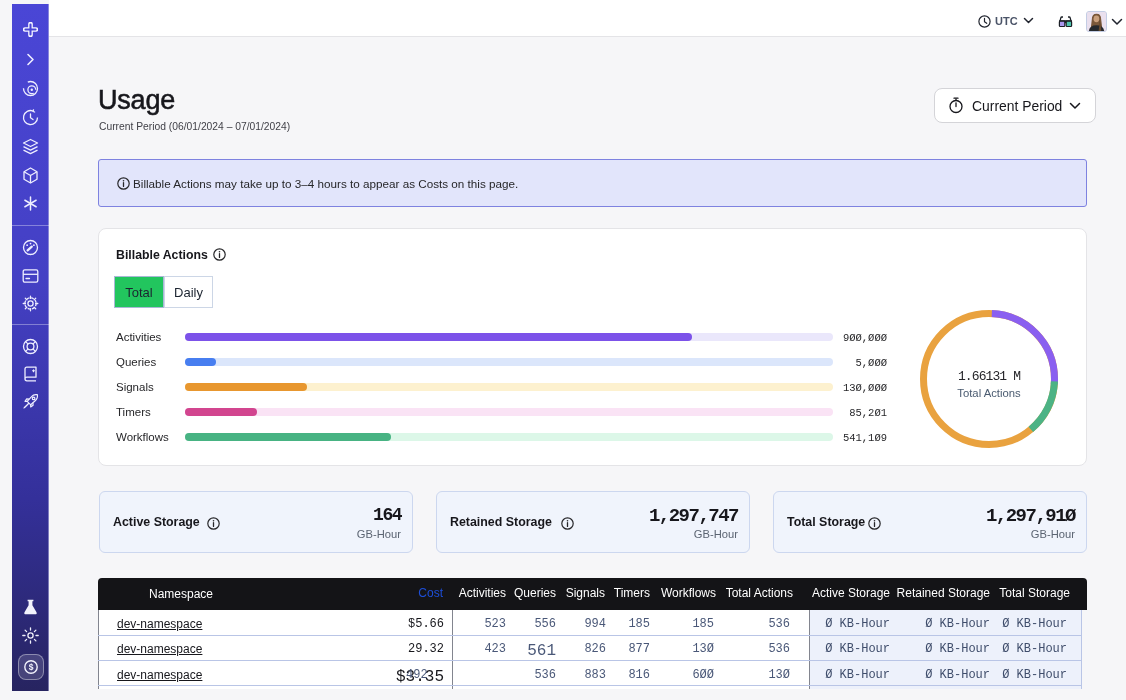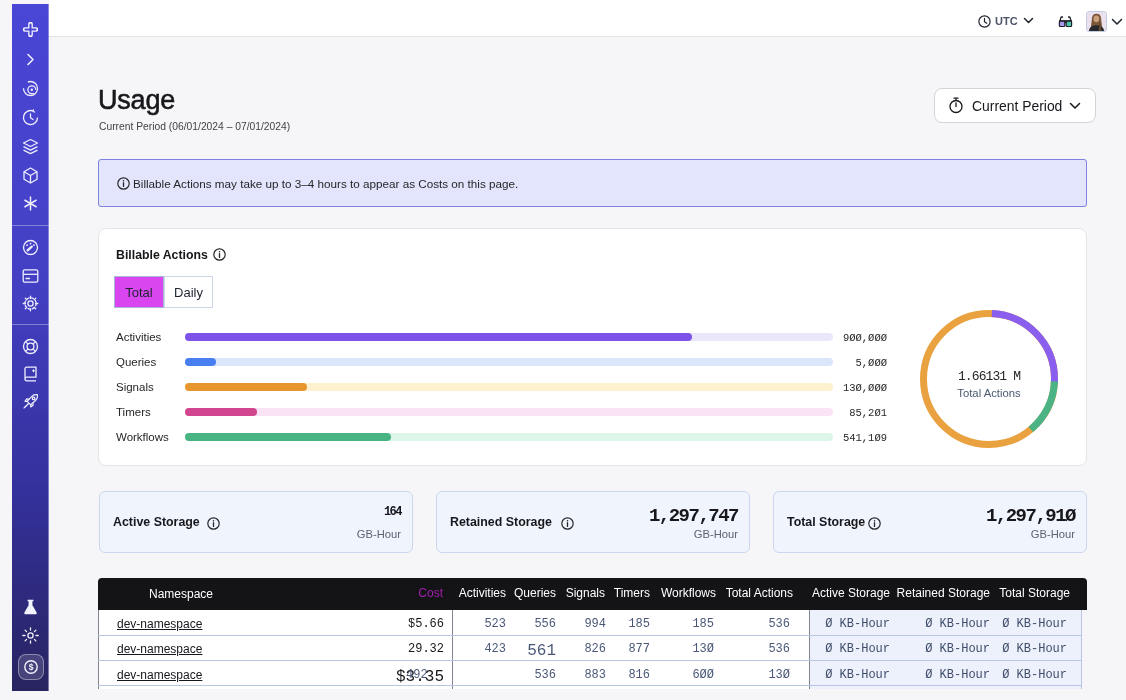--- a/index.html
+++ b/index.html
@@ -190,21 +190,21 @@
 <div class="abs" style="left:133px; top:177px; font-size:11.7px; color:#27272a;">Billable Actions may take up to 3–4 hours to appear as Costs on this page.</div>
 
 <div class="abs" style="left:98px; top:228px; width:989px; height:238px; background:#fff; border:1px solid #e4e4e7; border-radius:8px;"></div>
 <div class="abs" style="left:116px; top:248px; font-size:12.3px; font-weight:700; color:#17171c;">Billable Actions</div>
 <svg class="abs" style="left:213px; top:248px;" width="13" height="13" viewBox="0 0 13 13">
   <circle cx="6.5" cy="6.5" r="5.7" fill="none" stroke="#27272a" stroke-width="1.2"></circle>
   <path d="M6.5 5.7 L6.5 9.4" stroke="#27272a" stroke-width="1.3" stroke-linecap="round"></path>
   <circle cx="6.5" cy="3.7" r="0.8" fill="#27272a"></circle>
 </svg>
 
-<div class="abs" style="left:114px; top:276px; width:50px; height:32px; background:#d946ef; border:1px solid #a9b8d5; display:flex; align-items:center; justify-content:center; font-size:13px; font-weight:500; color:#1c2430;">Total</div>
+<div class="abs" style="left:114px; top:276px; width:50px; height:32px; background:#22c55e; border:1px solid #a9b8d5; display:flex; align-items:center; justify-content:center; font-size:13px; font-weight:500; color:#1c2430;">Total</div>
 <div class="abs" style="left:164px; top:276px; width:49px; height:32px; background:#fff; border:1px solid #ccd6e6; display:flex; align-items:center; justify-content:center; font-size:13px; font-weight:500; color:#1c2430;">Daily</div>
 
 <div class="abs" style="left:116px; top:331px; font-size:11.5px; color:#27272a;">Activities</div>
 <div class="abs" style="left:185px; top:333px; width:648px; height:8px; border-radius:4px; background:#eae7fb;"></div>
 <div class="abs" style="left:185px; top:333px; width:507px; height:8px; border-radius:4px; background:#7c52e9;"></div>
 <div class="abs mono" style="left:648px; top:332px; width:239px; text-align:right; font-size:10.5px; color:#27272a;">9ØØ,ØØØ</div>
 
 <div class="abs" style="left:116px; top:356px; font-size:11.5px; color:#27272a;">Queries</div>
 <div class="abs" style="left:185px; top:358px; width:648px; height:8px; border-radius:4px; background:#dbe6fb;"></div>
 <div class="abs" style="left:185px; top:358px; width:31px; height:8px; border-radius:4px; background:#477ef0;"></div>
@@ -238,21 +238,21 @@
 <div class="abs" style="left:99px; top:491px; width:314px; height:62px; background:#f0f4fc; border:1px solid #ccd7ef; border-radius:6px;"></div>
 <div class="abs" style="left:436px; top:491px; width:314px; height:62px; background:#f0f4fc; border:1px solid #ccd7ef; border-radius:6px;"></div>
 <div class="abs" style="left:773px; top:491px; width:314px; height:62px; background:#f0f4fc; border:1px solid #ccd7ef; border-radius:6px;"></div>
 
 <div class="abs" style="left:113px; top:515px; font-size:12.4px; font-weight:700; color:#17171c;">Active Storage</div>
 <svg class="abs" style="left:207px; top:517px;" width="13" height="13" viewBox="0 0 13 13">
   <circle cx="6.5" cy="6.5" r="5.7" fill="none" stroke="#27272a" stroke-width="1.2"></circle>
   <path d="M6.5 5.7 L6.5 9.4" stroke="#27272a" stroke-width="1.3" stroke-linecap="round"></path>
   <circle cx="6.5" cy="3.7" r="0.8" fill="#27272a"></circle>
 </svg>
-<div class="abs mono" style="left:199px; top:505px; width:202px; text-align:right; font-size:12px; letter-spacing:-1.5px; font-weight:700; color:#17171c;">164</div>
+<div class="abs mono" style="left:199px; top:505px; width:202px; text-align:right; font-size:18px; letter-spacing:-1.5px; font-weight:700; color:#17171c;">164</div>
 <div class="abs" style="left:199px; top:528px; width:202px; text-align:right; font-size:11.2px; color:#5b6472;">GB-Hour</div>
 
 <div class="abs" style="left:450px; top:515px; font-size:12.4px; font-weight:700; color:#17171c;">Retained Storage</div>
 <svg class="abs" style="left:561px; top:517px;" width="13" height="13" viewBox="0 0 13 13">
   <circle cx="6.5" cy="6.5" r="5.7" fill="none" stroke="#27272a" stroke-width="1.2"></circle>
   <path d="M6.5 5.7 L6.5 9.4" stroke="#27272a" stroke-width="1.3" stroke-linecap="round"></path>
   <circle cx="6.5" cy="3.7" r="0.8" fill="#27272a"></circle>
 </svg>
 <div class="abs mono" style="left:536px; top:505px; width:202px; text-align:right; font-size:19px; letter-spacing:-1.5px; font-weight:700; color:#17171c;">1,297,747</div>
 <div class="abs" style="left:536px; top:528px; width:202px; text-align:right; font-size:11.2px; color:#5b6472;">GB-Hour</div>
@@ -265,21 +265,21 @@
 </svg>
 <div class="abs mono" style="left:873px; top:505px; width:202px; text-align:right; font-size:19px; letter-spacing:-1.5px; font-weight:700; color:#17171c;">1,297,91Ø</div>
 <div class="abs" style="left:873px; top:528px; width:202px; text-align:right; font-size:11.2px; color:#5b6472;">GB-Hour</div>
 
 <div class="abs" style="left:98px; top:578px; width:989px; height:32px; background:#141417; border-radius:4px 4px 0 0;"></div>
 <div class="abs" style="left:98px; top:610px; width:984px; height:79px; background:#fff;"></div>
 
 <div class="abs" style="left:809px; top:610px; width:273px; height:79px; background:#edf1fb;"></div>
 
 <div class="abs" style="left:117px; top:587px; font-size:12px; font-weight:400; color:#fff;margin-left:32px;">Namespace</div>
-<div class="abs" style="left:343px; top:586px; width:100px; text-align:right; font-size:12px; font-weight:400; color:#a21caf;">Cost</div>
+<div class="abs" style="left:343px; top:586px; width:100px; text-align:right; font-size:12px; font-weight:400; color:#1d4ed8;">Cost</div>
 <div class="abs" style="left:406px; top:586px; width:100px; text-align:right; font-size:12px; font-weight:400; color:#fff;">Activities</div>
 <div class="abs" style="left:456px; top:586px; width:100px; text-align:right; font-size:12px; font-weight:400; color:#fff;">Queries</div>
 <div class="abs" style="left:505px; top:586px; width:100px; text-align:right; font-size:12px; font-weight:400; color:#fff;">Signals</div>
 <div class="abs" style="left:550px; top:586px; width:100px; text-align:right; font-size:12px; font-weight:400; color:#fff;">Timers</div>
 <div class="abs" style="left:616px; top:586px; width:100px; text-align:right; font-size:12px; font-weight:400; color:#fff;">Workflows</div>
 <div class="abs" style="left:693px; top:586px; width:100px; text-align:right; font-size:12px; font-weight:400; color:#fff;">Total Actions</div>
 <div class="abs" style="left:790px; top:586px; width:100px; text-align:right; font-size:12px; font-weight:400; color:#fff;">Active Storage</div>
 <div class="abs" style="left:890px; top:586px; width:100px; text-align:right; font-size:12px; font-weight:400; color:#fff;">Retained Storage</div>
 <div class="abs" style="left:970px; top:586px; width:100px; text-align:right; font-size:12px; font-weight:400; color:#fff;">Total Storage</div>
 

